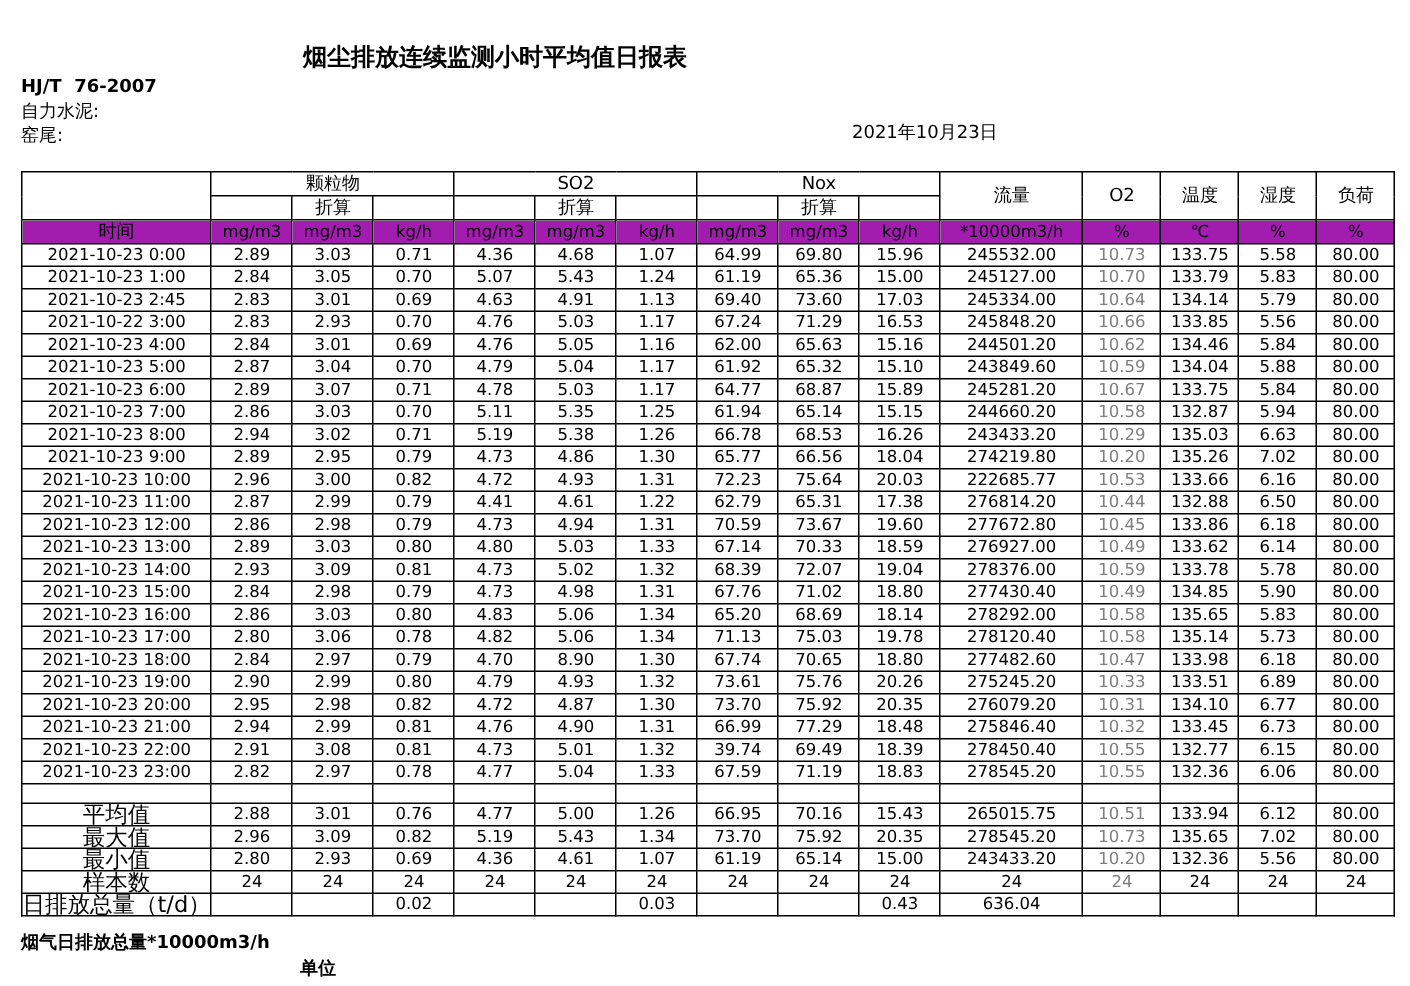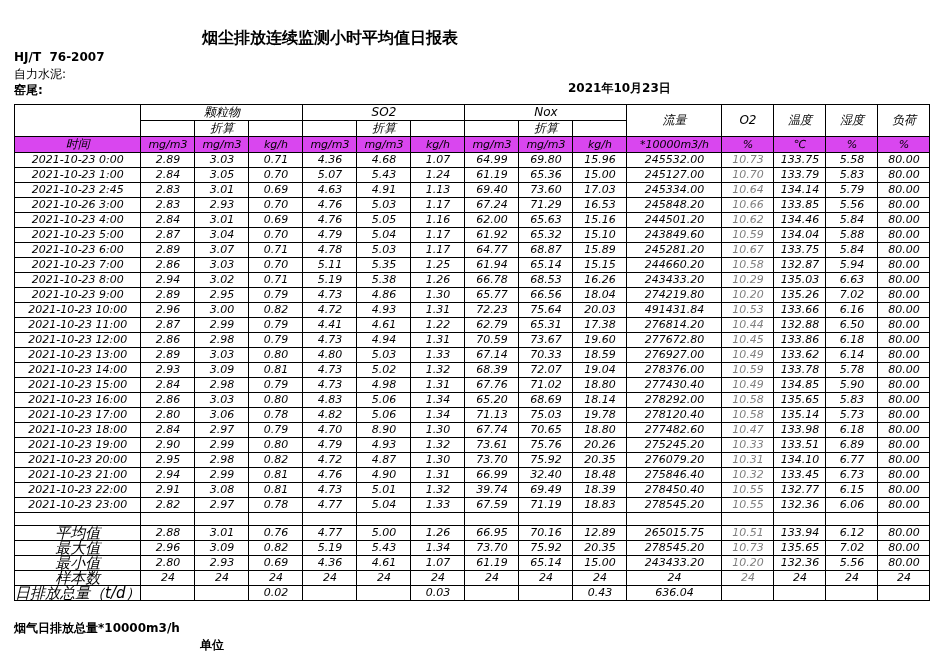--- a/index.html
+++ b/index.html
@@ -1,34 +1,34 @@
 <!DOCTYPE html>
 <html><head>
 <meta charset="utf-8">
 <style>
   html,body { margin:0; padding:0; }
   body {
     width:940px; height:657px; background:#ffffff; color:#000;
     font-family:"DejaVu Sans", sans-serif; position:relative; overflow:hidden;
   }
-  .abs { position:absolute;font-weight:bold; }
+  .abs { position:absolute; }
   #std-code { top:8px; left:14px; font-size:12px; font-weight:bold; white-space:pre;margin-top:42px; }
   #main-title { top:28px; left:0; width:660px; text-align:center; font-size:16px; font-weight:bold; }
   #company { top:66px; left:14px; font-size:12px; font-weight:normal; }
-  #location { top:82px; left:14px; font-size:12px; font-weight:bold; }
+  #location { top:82px; left:14px; font-size:12px; font-weight:normal; }
   #report-date { top:80px; left:568px; font-size:12px; }
 
-  #report-table { position:absolute; top:104px; left:14px; border-collapse:collapse; table-layout:fixed;font-style:italic; }
+  #report-table { position:absolute; top:114px; left:14px; border-collapse:collapse; table-layout:fixed; }
   #report-table th, #report-table td {
     border:1px solid #000; padding:0; margin:0; text-align:center;
     white-space:nowrap; overflow:hidden; font-weight:normal;
   }
   thead th { height:15px; font-size:12px; line-height:15px; }
   tbody td { height:14px; font-size:11px; line-height:14px; }
-  tr.units th { background:#d946ef; border-bottom-width:2px; font-size:11px; }
+  tr.units th { background:#a21caf; border-bottom-width:2px; font-size:11px; }
   tr.units th.lab { font-size:12px; }
   thead tr:first-child th { border-top-width:2px; }
   tbody tr:last-child td { border-bottom-width:2px; }
   .thickL { border-left-width:2px; }
   .outR { border-right-width:2px; }
   .lab { border-left-width:2px; }
   .no-left { border-left-width:0; border-left-style:hidden; }
   .o2col { color:#7f7f7f; }
   tr.spacer td { height:12px; }
   td.sum-lab { font-size:15px; }
@@ -151,21 +151,21 @@
         <td class="thickL">69.40</td>
         <td class="">73.60</td>
         <td class="">17.03</td>
         <td class="thickL">245334.00</td>
         <td class="thickL o2col">10.64</td>
         <td class="thickL">134.14</td>
         <td class="thickL">5.79</td>
         <td class="thickL outR">80.00</td>
       </tr>
       <tr>
-        <td class="lab">2021-10-26 3:00</td>
+        <td class="lab">2021-10-22 3:00</td>
         <td class="thickL">2.83</td>
         <td class="">2.93</td>
         <td class="">0.70</td>
         <td class="thickL">4.76</td>
         <td class="">5.03</td>
         <td class="">1.17</td>
         <td class="thickL">67.24</td>
         <td class="">71.29</td>
         <td class="">16.53</td>
         <td class="thickL">245848.20</td>
@@ -280,21 +280,21 @@
         <td class="lab">2021-10-23 10:00</td>
         <td class="thickL">2.96</td>
         <td class="">3.00</td>
         <td class="">0.82</td>
         <td class="thickL">4.72</td>
         <td class="">4.93</td>
         <td class="">1.31</td>
         <td class="thickL">72.23</td>
         <td class="">75.64</td>
         <td class="">20.03</td>
-        <td class="thickL">491431.84</td>
+        <td class="thickL">222685.77</td>
         <td class="thickL o2col">10.53</td>
         <td class="thickL">133.66</td>
         <td class="thickL">6.16</td>
         <td class="thickL outR">80.00</td>
       </tr>
       <tr>
         <td class="lab">2021-10-23 11:00</td>
         <td class="thickL">2.87</td>
         <td class="">2.99</td>
         <td class="">0.79</td>
@@ -465,21 +465,21 @@
       </tr>
       <tr>
         <td class="lab">2021-10-23 21:00</td>
         <td class="thickL">2.94</td>
         <td class="">2.99</td>
         <td class="">0.81</td>
         <td class="thickL">4.76</td>
         <td class="">4.90</td>
         <td class="">1.31</td>
         <td class="thickL">66.99</td>
-        <td class="">32.40</td>
+        <td class="">77.29</td>
         <td class="">18.48</td>
         <td class="thickL">275846.40</td>
         <td class="thickL o2col">10.32</td>
         <td class="thickL">133.45</td>
         <td class="thickL">6.73</td>
         <td class="thickL outR">80.00</td>
       </tr>
       <tr>
         <td class="lab">2021-10-23 22:00</td>
         <td class="thickL">2.91</td>
@@ -534,21 +534,21 @@
       <tr>
         <td class="no-left sum-lab">平均值</td>
         <td class="thickL">2.88</td>
         <td class="">3.01</td>
         <td class="">0.76</td>
         <td class="thickL">4.77</td>
         <td class="">5.00</td>
         <td class="">1.26</td>
         <td class="thickL">66.95</td>
         <td class="">70.16</td>
-        <td class="">12.89</td>
+        <td class="">15.43</td>
         <td class="thickL">265015.75</td>
         <td class="thickL o2col">10.51</td>
         <td class="thickL">133.94</td>
         <td class="thickL">6.12</td>
         <td class="thickL outR">80.00</td>
       </tr>
       <tr>
         <td class="no-left sum-lab">最大值</td>
         <td class="thickL">2.96</td>
         <td class="">3.09</td>

